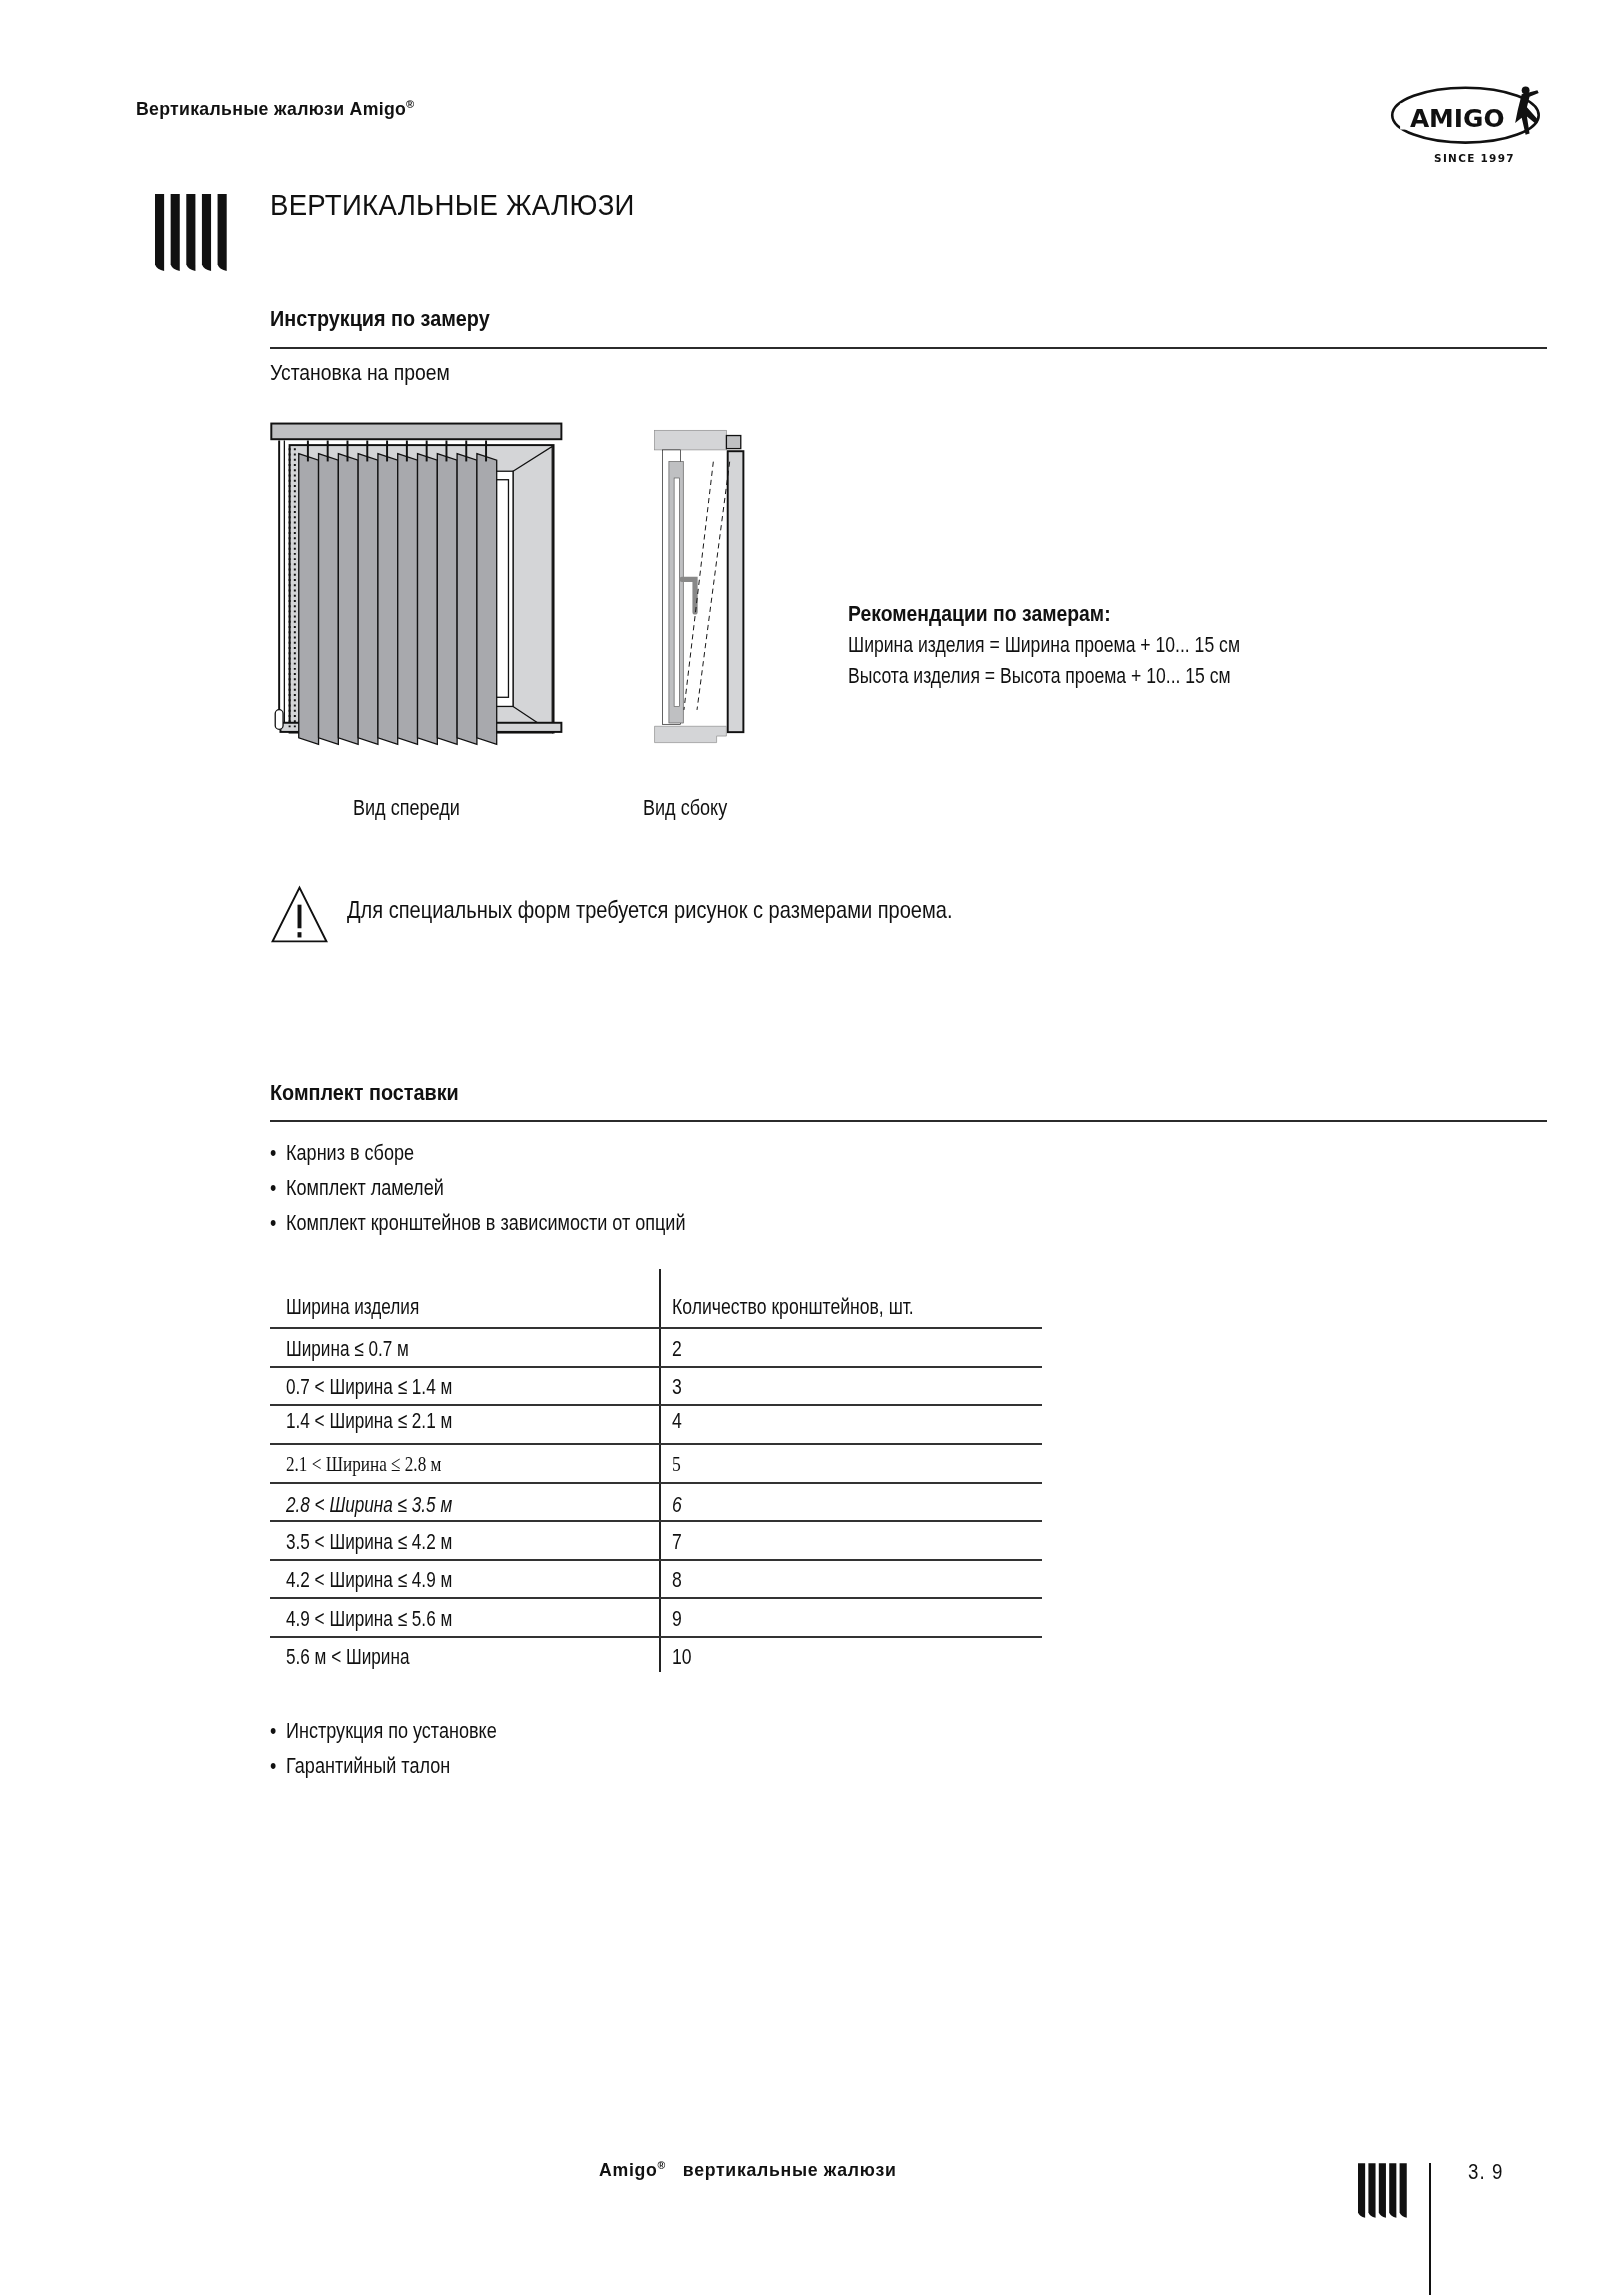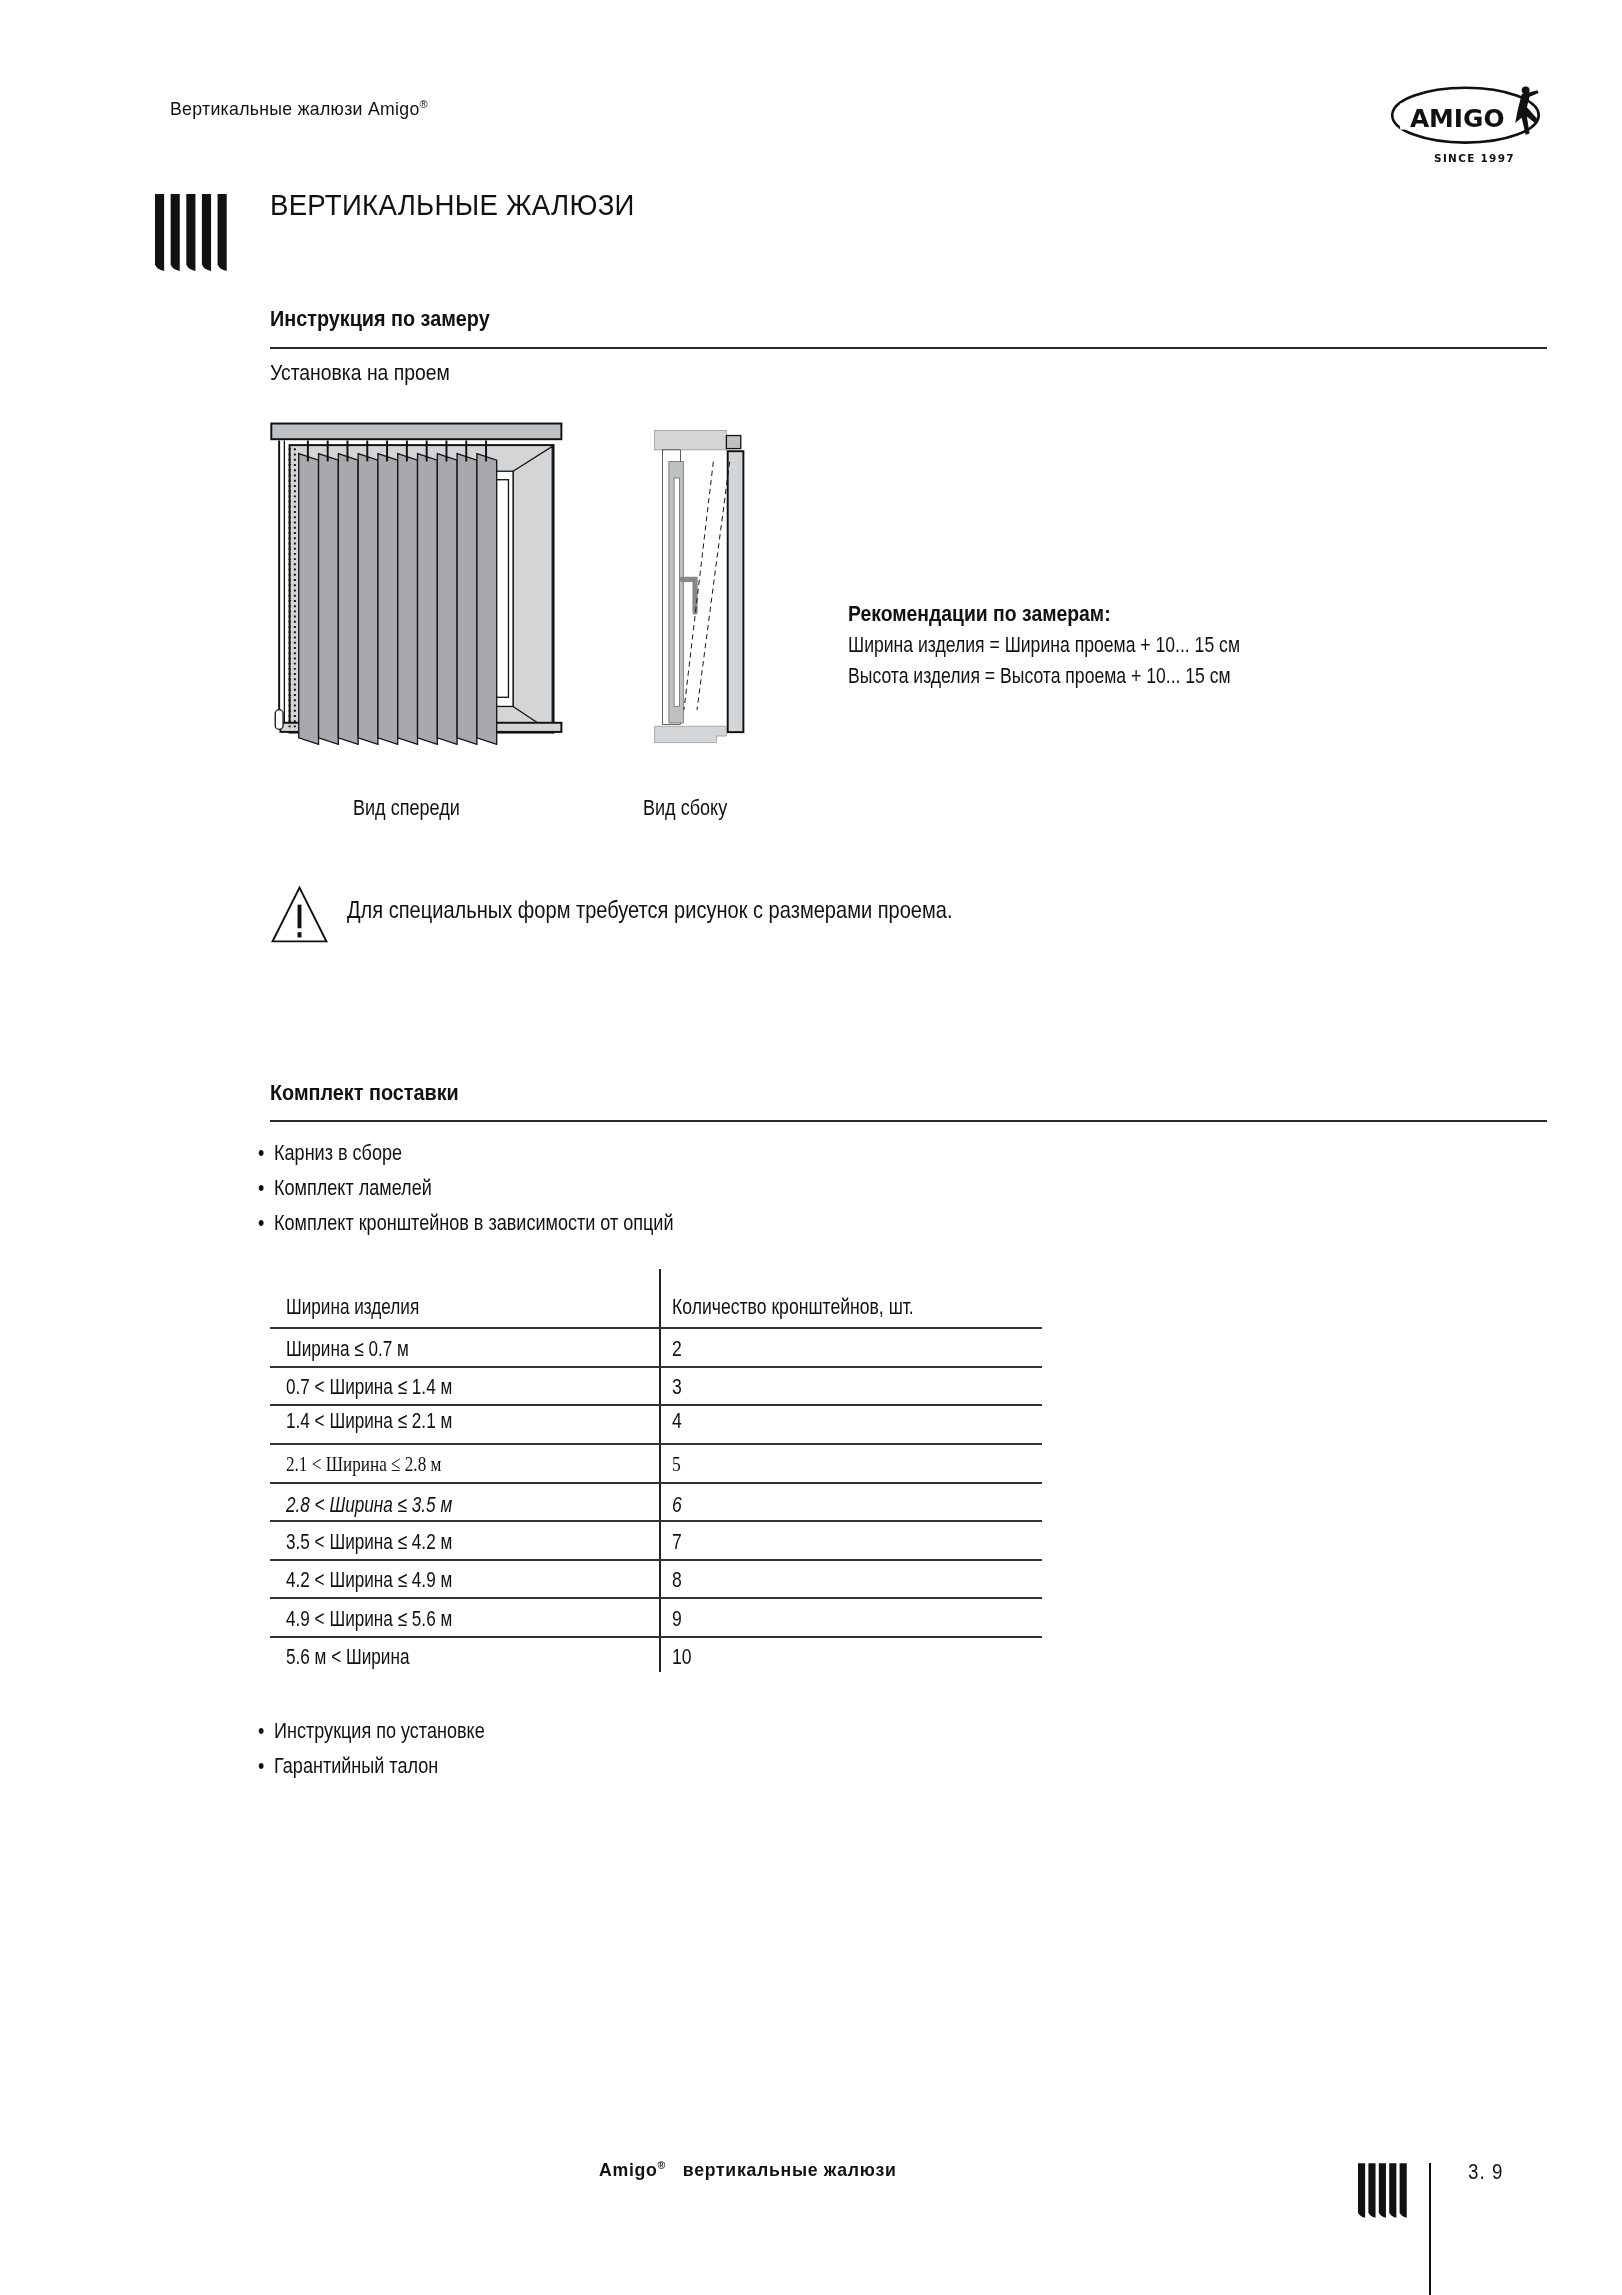--- a/index.html
+++ b/index.html
@@ -1,20 +1,20 @@
 <!DOCTYPE html>
 <html style="font-size:10.5px"><head>
 <meta charset="utf-8">
 <style>
   html, body { margin: 0; padding: 0; background: #ffffff; }
   body { width: 1623px; height: 2295px; position: relative; overflow: hidden;
          font-family: "Liberation Sans", sans-serif; color: #111; }
   .abs { position: absolute; }
 
-  #running-header { left: 170px; top: 98px; font-size: 17.7px; font-weight: normal; letter-spacing: 0.3px; text-align: right; }
+  #running-header { left: 136px; top: 98px; font-size: 17.7px; font-weight: bold; letter-spacing: 0.3px; text-align: right; }
   #running-header sup { font-size: 11px; }
 
   #logo { left: 1387px; top: 77px; width: 170px; height: 92px; }
 
   #section-icon { left: 155px; top: 194px; width: 73px; height: 77px; }
   #page-title { left: 270px; top: 188px; font-size: 30px; letter-spacing: 0.3px; transform: scaleX(0.92); transform-origin: left top; }
 
   .h2 { font-size: 22px; font-weight: bold; transform: scaleX(0.9); transform-origin: left top; }
   .rule { left: 270px; width: 1277px; height: 2px; background: #2b2b2b; }
   .h3 { font-size: 22px; transform: scaleX(0.88); transform-origin: left top; }
@@ -24,21 +24,21 @@
   .caption { font-size: 22px; transform: scaleX(0.82); transform-origin: left top; }
 
   #recommend { left: 848px; top: 599px; }
   #recommend .title { font-size: 22px; font-weight: bold; transform: scaleX(0.88); transform-origin: left top; line-height: 30px; white-space: nowrap; }
   #recommend .line { font-size: 22px; transform: scaleX(0.8); transform-origin: left top; line-height: 31px; white-space: nowrap; }
 
   #warning { left: 270px; top: 885px; height: 59px; }
   #warning-icon { position: absolute; left: 0; top: 0; width: 59px; height: 59px; }
   #warning-text { position: absolute; left: 77px; top: 11.8px; font-size: 23.6px; transform: scaleX(0.85); transform-origin: left top; white-space: nowrap; }
 
-  .bullets { left: 258px; }
+  .bullets { left: 270px; }
   .bullet { font-size: 22px; line-height: 35px; white-space: nowrap; transform: scaleX(0.82); transform-origin: left top; height: 35px; }
   .bullet .dot { display: inline-block; width: 19.6px; }
 
   #table { left: 270px; top: 1269px; width: 772px; }
   #table .vline { position: absolute; left: 389px; top: 0; width: 2px; height: 403px; background: #222; }
   #table .row { position: absolute; left: 0; width: 772px; height: 38px; }
   #table .row .c1 { position: absolute; left: 15.7px; font-size: 22px; transform: scaleX(0.78); transform-origin: left top; white-space: nowrap; }
   #table .row .c2 { position: absolute; left: 402px; font-size: 22px; transform: scaleX(0.8); transform-origin: left top; white-space: nowrap; }
   #table .hline { position: absolute; left: 0; width: 772px; height: 2px; background: #333; }
 

